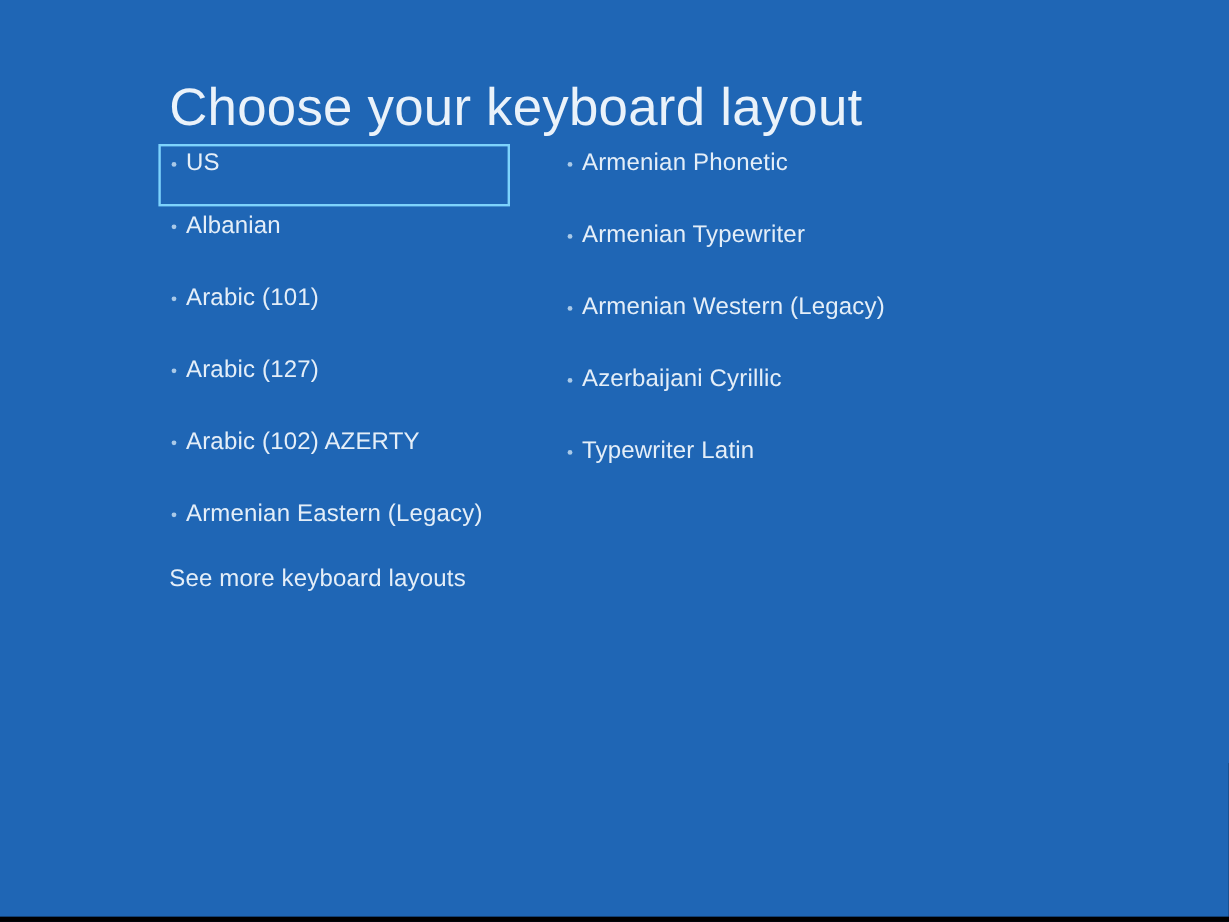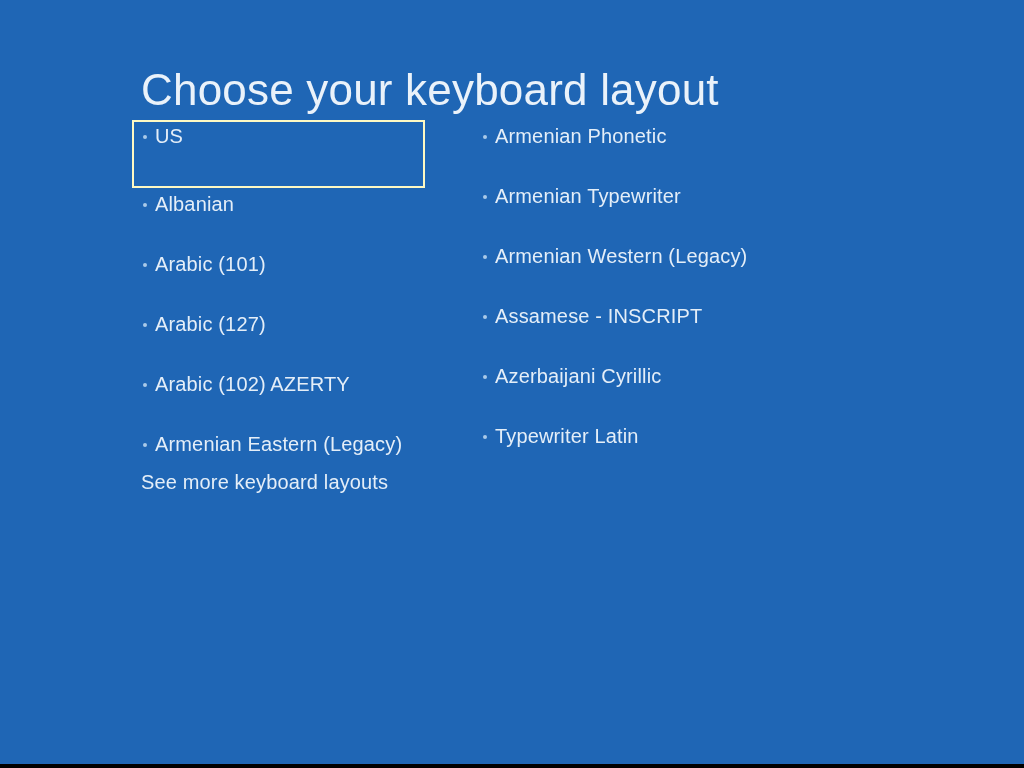--- a/index.html
+++ b/index.html
@@ -43,21 +43,21 @@
     white-space: nowrap;
     line-height: 1.05;
   }
 
   
   .column {
     position: absolute;
     top: 120px;
   }
   #column-left  { left: 132px; width: 294px; }
-  #column-right { left: 472px; width: 300px; }
+  #column-right { left: 462px; width: 300px; }
 
   .layout-item {
     position: relative;
     height: 60px;
     display: flex;
     align-items: flex-start;
     box-sizing: border-box;
   }
 
   .layout-item .bullet {
@@ -76,22 +76,22 @@
     margin-top: 5px;
     font-size: 20px;
     font-weight: 300;
     color: #E4EEF8;
     white-space: nowrap;
     letter-spacing: 0.15px;
   }
 
   
   .layout-item.focused {
-    border: 2px solid #fef9c3;
-    height: 68px;
+    border: 2px solid #7dd3fc;
+    height: 52px;
     width: 293px;
   }
   .layout-item.focused .bullet {
     margin-top: 13px;
     margin-left: 9px;
   }
   .layout-item.focused .label {
     margin-top: 3px;
   }
 
@@ -150,24 +150,20 @@
       <div class="layout-item">
         <span class="bullet"></span>
         <span class="label">Armenian Typewriter</span>
       </div>
       <div class="layout-item">
         <span class="bullet"></span>
         <span class="label">Armenian Western (Legacy)</span>
       </div>
       <div class="layout-item">
         <span class="bullet"></span>
-        <span class="label">Assamese - INSCRIPT</span>
-      </div>
-      <div class="layout-item">
-        <span class="bullet"></span>
         <span class="label">Azerbaijani Cyrillic</span>
       </div>
       <div class="layout-item">
         <span class="bullet"></span>
         <span class="label">Typewriter Latin</span>
       </div>
     </div>
 
   <div id="see-more-link">See more keyboard layouts</div>
 

